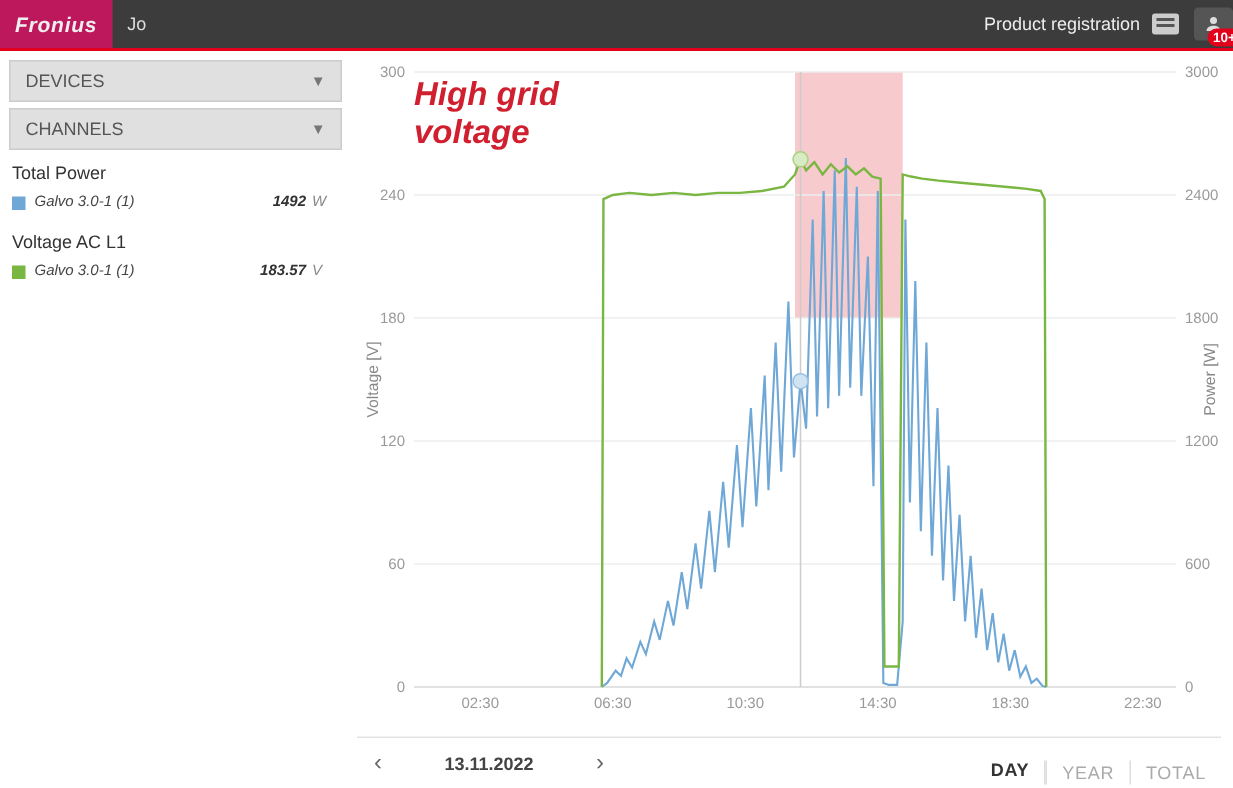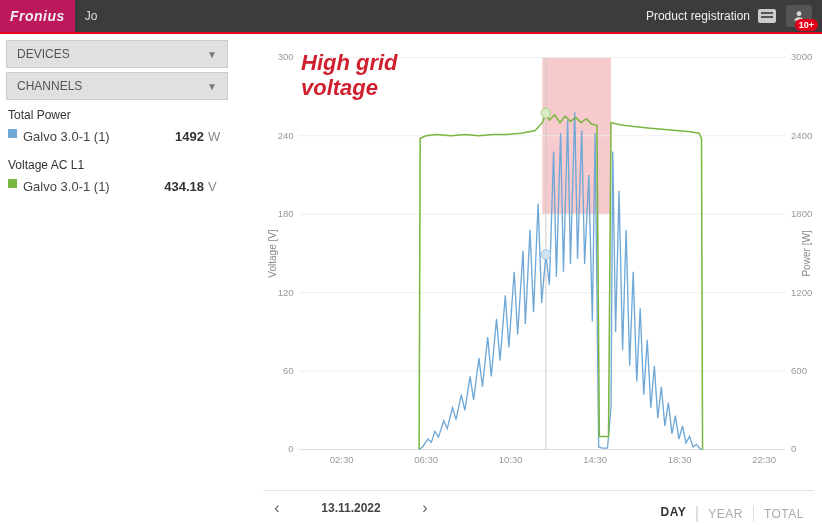--- a/index.html
+++ b/index.html
@@ -4,31 +4,31 @@
 <style>
   * { box-sizing: border-box; margin: 0; padding: 0; }
   html, body { width: 822px; height: 525px; font-family: Arial, Helvetica, sans-serif; background: #fff; overflow: hidden; }
   .topbar { height: 34px; background: #3c3c3c; display: flex; align-items: center; color: #eee; font-size: 12px; border-bottom: 2px solid #e2001a; }
   .brand { background: #be185d; height: 100%; display: flex; align-items: center; padding: 0 10px; font-style: italic; font-weight: bold; font-size: 14px; letter-spacing: 0.5px; }
   .topbar-user { margin-left: 10px; color: #ddd; font-size: 12px; }
   .topbar-spacer { flex: 1; }
   .prodreg { display: flex; align-items: flex-end; gap: 8px; margin-right: 10px; cursor: pointer; }
   .reg-icon { width: 18px; height: 14px; background: #ccc; border-radius: 2px; position: relative; }
   .reg-icon::after { content:""; position:absolute; left:3px; top:3px; right:3px; height:2px; background:#555; box-shadow:0 4px 0 #555; }
-  .account { width: 26px; height: 22px; background: #555; border-radius: 3px; position: relative; margin-right: 10px; cursor: pointer; display:flex; align-items:center; justify-content:center; }
+  .account { width: 26px; height: 22px; background: #555; border-radius: 3px; position: relative; cursor: pointer; display:flex; align-items:center; justify-content:center; }
   .account svg { width:14px; height:14px; }
   .badge { position: absolute; right: -6px; bottom: -4px; background: #e2001a; color: #fff; font-size: 9px; padding: 1px 4px; border-radius: 7px; font-weight: bold; }
 
-  .main { display: flex; height: calc(525px - 34px); gap: 25px; }
+  .main { display: flex; height: calc(525px - 34px); }
   .sidebar { width: 234px; padding: 6px 6px 0 6px; font-size: 12px; color: #333; }
   .accordion { background: #e0e0e0; border: 1px solid #ccc; height: 28px; display: flex; align-items: center; padding: 0 10px; justify-content: space-between; cursor: pointer; margin-bottom: 4px; color:#555; }
   .accordion .chev { font-size: 10px; color: #777; }
   .time-label { text-align: right; font-weight: bold; padding: 6px 34px 6px 0; font-size: 12px; }
   .metric-title { font-weight: normal; padding: 4px 2px; font-size: 12px; }
-  .metric-row { display: flex; align-items: flex-start; padding: 3px 2px 10px 2px; font-size: 13px; }
+  .metric-row { display: flex; align-items: flex-end; padding: 3px 2px 10px 2px; font-size: 10px; font-style: italic; }
   .swatch { width: 9px; height: 9px; margin-right: 6px; }
   .sw-blue { background: #6fa8d6; }
   .sw-green { background: #7ab642; }
   .metric-row .name { flex: 1; color: #444; }
   .metric-row .val { font-weight: bold; width: 46px; text-align: right; }
   .metric-row .unit { color: #888; margin-left: 4px; width: 18px; }
 
   .chartwrap { flex: 1; position: relative; padding: 6px 8px 0 4px; }
   .svgbox { width: 100%; height: 446px; }
   .annotation { position: absolute; left: 42px; top: 16px; color: #d02030; font-style: italic; font-weight: bold; font-size: 22px; line-height: 1.15; pointer-events: none; font-family: Verdana, Arial, sans-serif; }
@@ -90,21 +90,21 @@
         <span class="val">1492</span>
         <span class="unit">W</span>
       </div>
     </div>
 
     <div>
       <div class="metric-title">Voltage AC L1</div>
       <div class="metric-row">
         <span class="swatch sw-green"></span>
         <span class="name">Galvo 3.0-1 (1)</span>
-        <span class="val">434.18</span>
+        <span class="val">183.57</span>
         <span class="unit">V</span>
       </div>
     </div>
   </div>
 
   <div class="chartwrap">
     <div class="annotation">
       <span>High grid</span><br><span>voltage</span>
     </div>
     <svg class="svgbox" id="chart-svg" viewBox="0 0 576 446">

